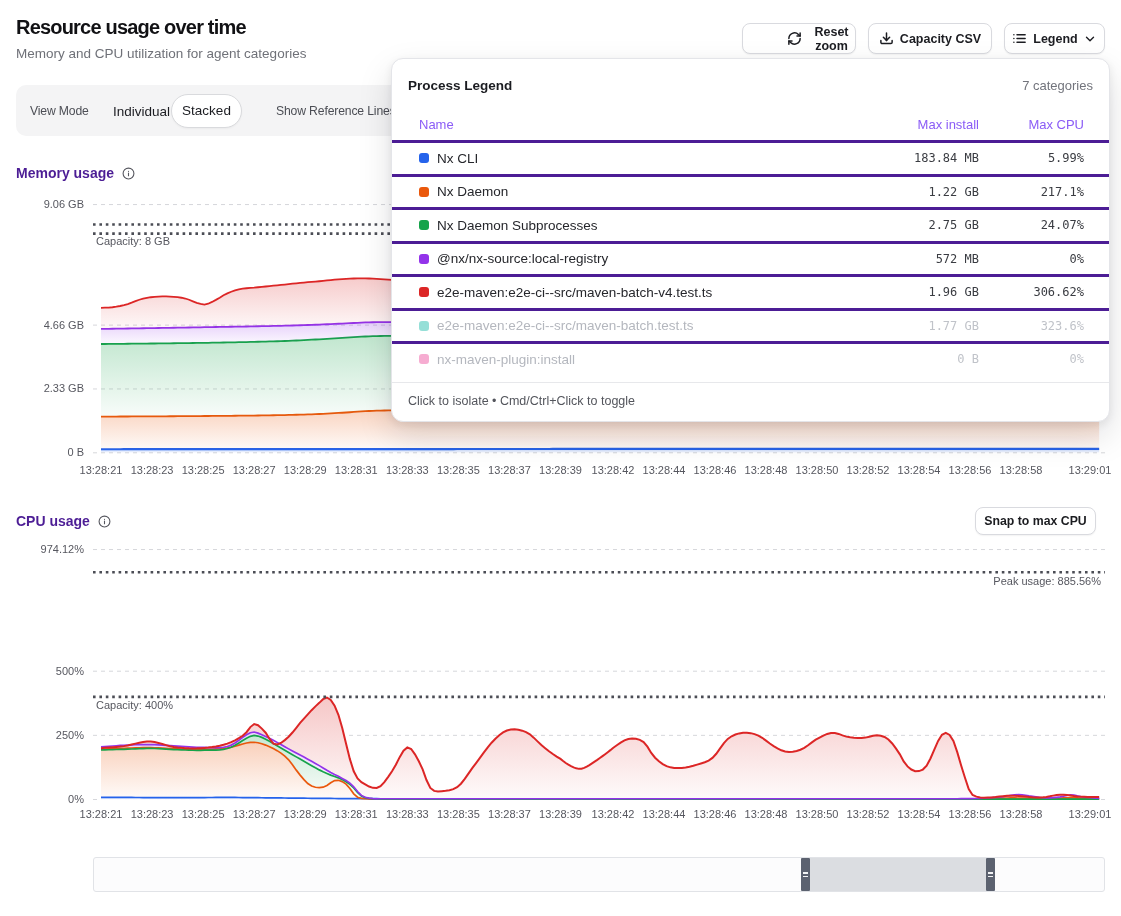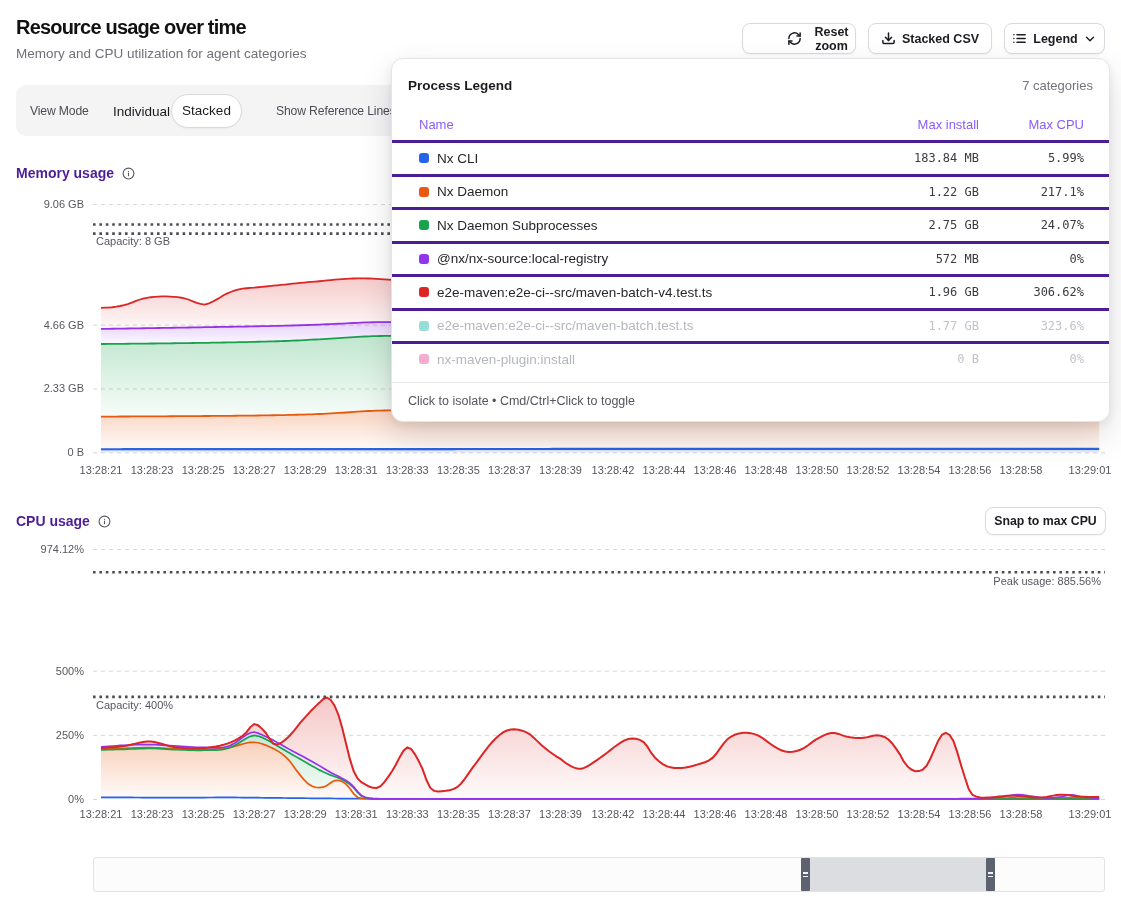--- a/index.html
+++ b/index.html
@@ -40,21 +40,21 @@
     display:inline-flex; align-items:center; cursor:pointer; font-family:inherit;
     box-shadow:0 1px 2px rgba(0,0,0,0.04);
   }
   .ref-label { left:260px; }
   
   .sec-head { display:flex; align-items:center; gap:8px; }
   .sec-title { font-size:14px; font-weight:700; color:#4c1d95; }
   .mem-head { left:16px; top:165px; }
   .cpu-head { left:16px; top:513px; }
   .snap-btn {
-    right:15px; top:507px; height:28px; width:121px; display:inline-flex; align-items:center; justify-content:center;
+    right:25px; top:507px; height:28px; width:121px; display:inline-flex; align-items:center; justify-content:center;
     background:#fff; border:1px solid #d9dadf; border-radius:8px; font-size:12.3px; font-weight:700;
     color:#1b1c20; cursor:pointer; box-shadow:0 1px 1.5px rgba(0,0,0,0.05); font-family:inherit;margin-left:28px;
   }
   
   #charts { left:0; top:0; pointer-events:none; }
   
   .popup {
     left:391px; top:58px; width:719px; height:364px; background:#fff;
     border:1px solid #e4e5e9; border-radius:12px;
     box-shadow:0 14px 34px rgba(16,18,24,0.13), 0 3px 9px rgba(16,18,24,0.07);
@@ -101,21 +101,21 @@
     <span>Reset zoom</span>
   </button>
   <button class="btn btn-download">
     <span style="display:inline-flex">
       <svg width="15" height="15" viewBox="0 0 24 24" fill="none" stroke="#1c1d22" stroke-width="2.4" stroke-linecap="round" stroke-linejoin="round">
           <path d="M21 15v3a2 2 0 0 1-2 2H5a2 2 0 0 1-2-2v-3"></path>
           <polyline points="7 10 12 15 17 10"></polyline>
           <line x1="12" y1="15" x2="12" y2="3"></line>
         </svg>
     </span>
-    <span>Stacked CSV</span>
+    <span>Capacity CSV</span>
   </button>
   <button class="btn btn-legend">
     <span style="display:inline-flex">
       <svg width="15" height="15" viewBox="0 0 24 24" fill="none" stroke="#1c1d22" stroke-width="2.4" stroke-linecap="round" stroke-linejoin="round">
           <line x1="8" y1="6" x2="21" y2="6"></line>
           <line x1="8" y1="12" x2="21" y2="12"></line>
           <line x1="8" y1="18" x2="21" y2="18"></line>
           <line x1="3" y1="6" x2="3.01" y2="6"></line>
           <line x1="3" y1="12" x2="3.01" y2="12"></line>
           <line x1="3" y1="18" x2="3.01" y2="18"></line>

